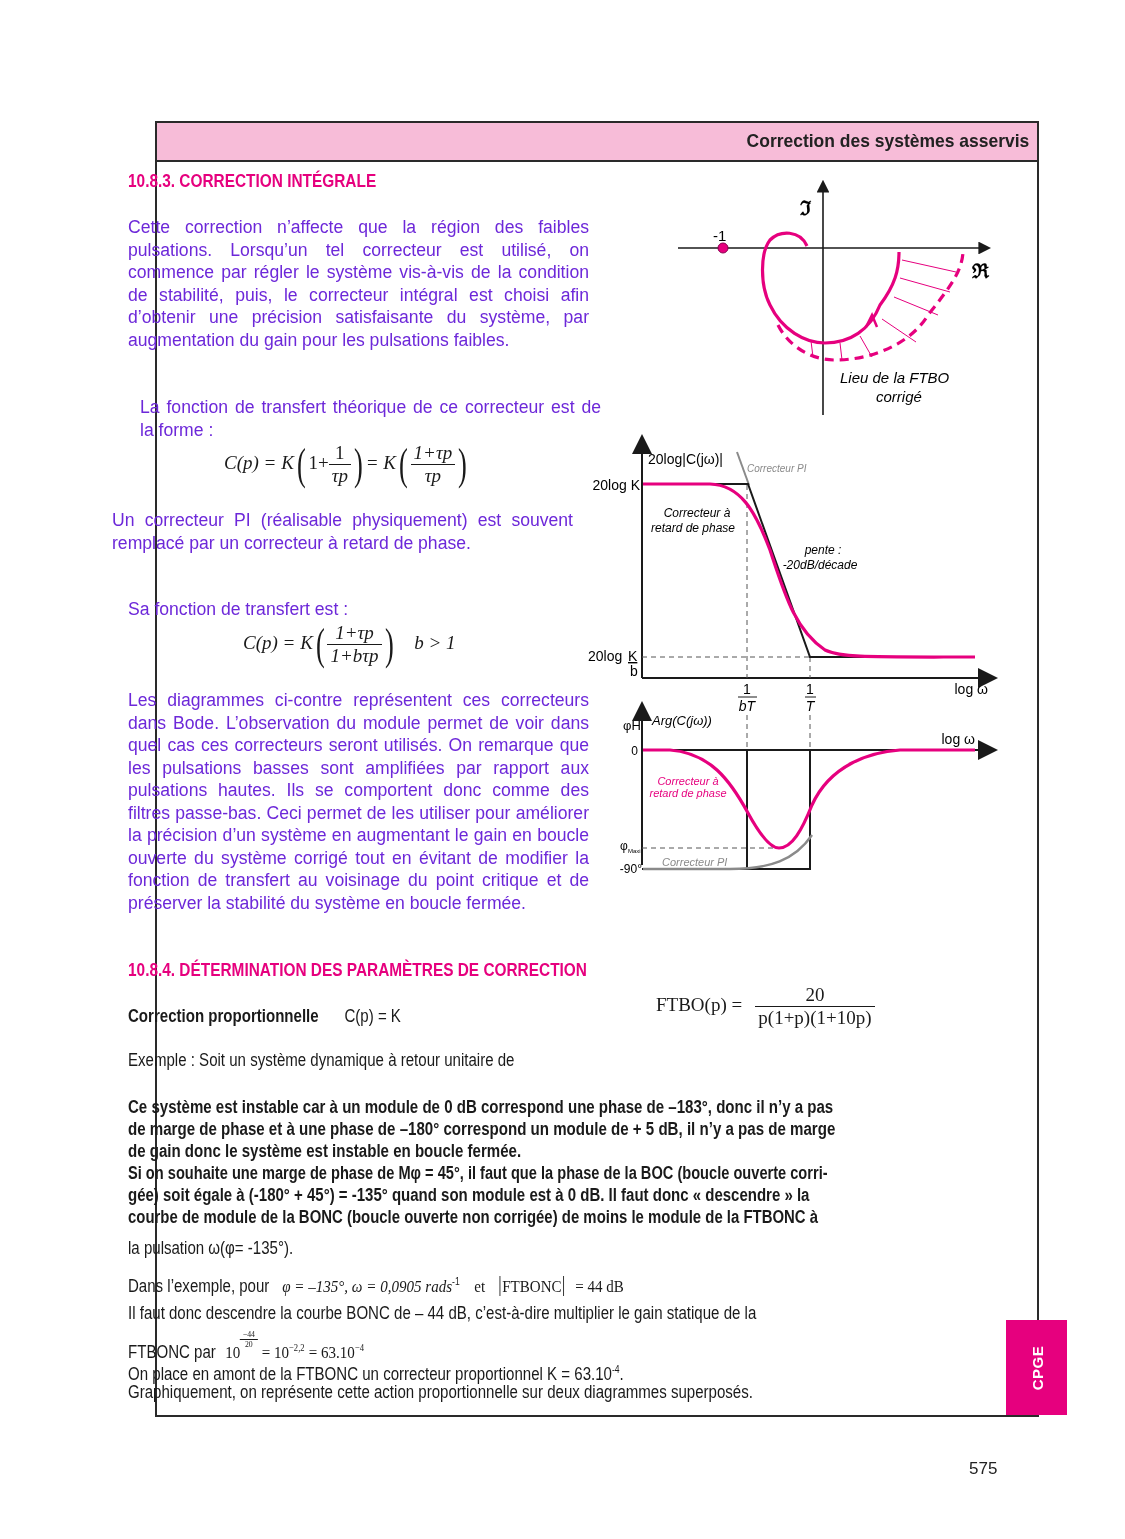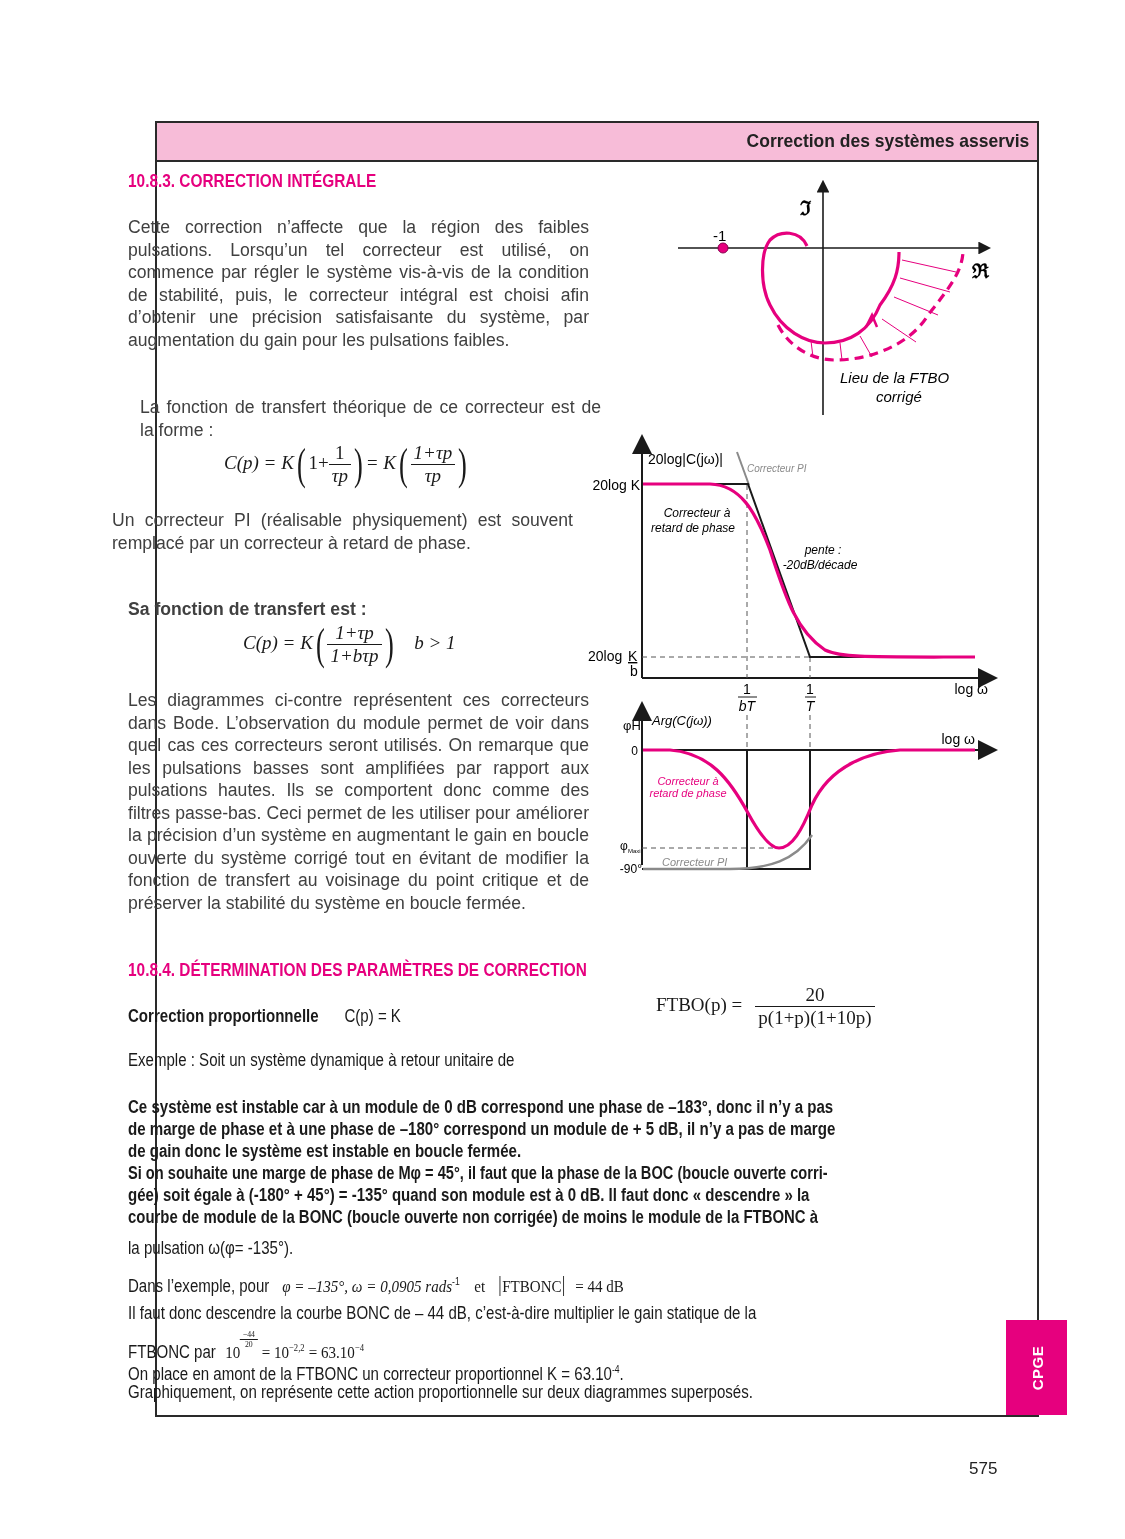--- a/index.html
+++ b/index.html
@@ -1,21 +1,21 @@
 <!DOCTYPE html>
 <html><head>
 <meta charset="utf-8">
 <style>
   html, body { margin:0; padding:0; background:#ffffff; }
   body { width:1125px; height:1539px; position:relative; font-family:"Liberation Sans", sans-serif; color:#1a1a1a; overflow:hidden; }
   .frame { position:absolute; left:120px; top:121px; width:884px; height:1296px; border:2px solid #2a2a2a; box-sizing:border-box;margin-left:35px; }
   .header-band { position:absolute; left:0; top:0; right:0; height:37px; background:#f7bcd8; border-bottom:2px solid #2a2a2a; }
   .header-title { position:absolute; right:8px; top:7px; font-weight:bold; font-size:19px; color:#222; font-family:"Liberation Sans", sans-serif; transform:scaleX(0.92); transform-origin:right center; }
   .sec-title { position:absolute; color:#e6007e; font-weight:bold; font-size:17.5px; transform:scaleX(0.88); transform-origin:left center; white-space:nowrap; }
-  .para { position:absolute; font-size:17.6px; line-height:22.5px; text-align:justify; color:#404040; }
+  .para { position:absolute; font-size:17.6px; line-height:22.5px; text-align:justify; color:#6d28d9; }
   .cond { position:absolute; font-size:17.5px; line-height:22px; white-space:nowrap; transform:scaleX(0.86); transform-origin:left center; color:#1a1a1a; }
   .math { font-family:"Liberation Serif", serif; font-style:normal; }
   .mi { font-family:"Liberation Serif", serif; font-style:italic; }
   .formula { position:absolute; font-family:"Liberation Serif", serif; font-size:19px; color:#1a1a1a; }
   .frac { display:inline-block; vertical-align:middle; text-align:center; }
   .frac .num { display:block; padding:0 3px; border-bottom:1px solid #1a1a1a; }
   .frac .den { display:block; padding:0 3px; }
   .paren { display:inline-block; vertical-align:middle; font-size:44px; line-height:44px; transform:scaleX(0.6); font-family:"Liberation Serif", serif; }
   .cpge-tab { position:absolute; left:1006px; top:1320px; width:61px; height:95px; background:#e6007e; }
   .cpge-text { position:absolute; left:50%; top:50%; transform:translate(-50%,-50%) rotate(-90deg); color:#fff; font-weight:bold; font-size:15px; letter-spacing:0.5px; }
@@ -35,21 +35,21 @@
 <div class="sec-title" style="left:128px; top:171px;">10.8.3. CORRECTION INTÉGRALE</div>
 
 <div class="para" style="left:128px; top:216px; width:461px;">Cette correction n’affecte que la région des faibles pulsations. Lorsqu’un tel correcteur est utilisé, on commence par régler le système vis-à-vis de la condition de stabilité, puis, le correcteur intégral est choisi afin d’obtenir une précision satisfaisante du système, par augmentation du gain pour les pulsations faibles.</div>
 <div class="para" style="left:140px; top:396px; width:461px;">La fonction de transfert théorique  de ce correcteur est de la forme :</div>
 
 <div class="formula" style="left:224px; top:442px;">
   <span class="mi">C(p) = K</span><span class="paren">(</span><span>1</span><span>+</span><span class="frac"><span class="num">1</span><span class="den mi">τp</span></span><span class="paren">)</span><span class="mi">= K</span><span class="paren">(</span><span class="frac"><span class="num mi">1+τp</span><span class="den mi">τp</span></span><span class="paren">)</span>
 </div>
 
 <div class="para" style="left:112px; top:509px; width:461px;">Un correcteur PI (réalisable physiquement) est souvent remplacé par un correcteur à retard de phase.</div>
-<div class="para" style="left:128px; top:598px; width:461px;font-weight:bold;">Sa fonction de transfert est :</div>
+<div class="para" style="left:128px; top:598px; width:461px;">Sa fonction de transfert est :</div>
 
 <div class="formula" style="left:243px; top:622px;">
   <span class="mi">C(p) = K</span><span class="paren">(</span><span class="frac"><span class="num mi">1+τp</span><span class="den mi">1+bτp</span></span><span class="paren">)</span><span class="mi" style="margin-left:18px;">b &gt; 1</span>
 </div>
 
 <div class="para" style="left:128px; top:689px; width:461px;">Les diagrammes ci-contre représentent ces correcteurs dans Bode. L’observation du module permet de voir dans quel cas ces correcteurs seront utilisés. On remarque que les pulsations basses sont amplifiées par rapport aux pulsations hautes. Ils se comportent donc comme des filtres passe-bas. Ceci permet de les utiliser pour améliorer la précision d’un système en augmentant le gain en boucle ouverte du système corrigé tout en évitant de modifier la fonction de transfert au voisinage du point critique et de préserver la stabilité du système en boucle fermée.</div>
 
 <svg style="position:absolute; left:670px; top:175px;" width="330" height="245">
   <defs>
     <marker id="arr" markerWidth="8" markerHeight="8" refX="6" refY="4" orient="auto">

